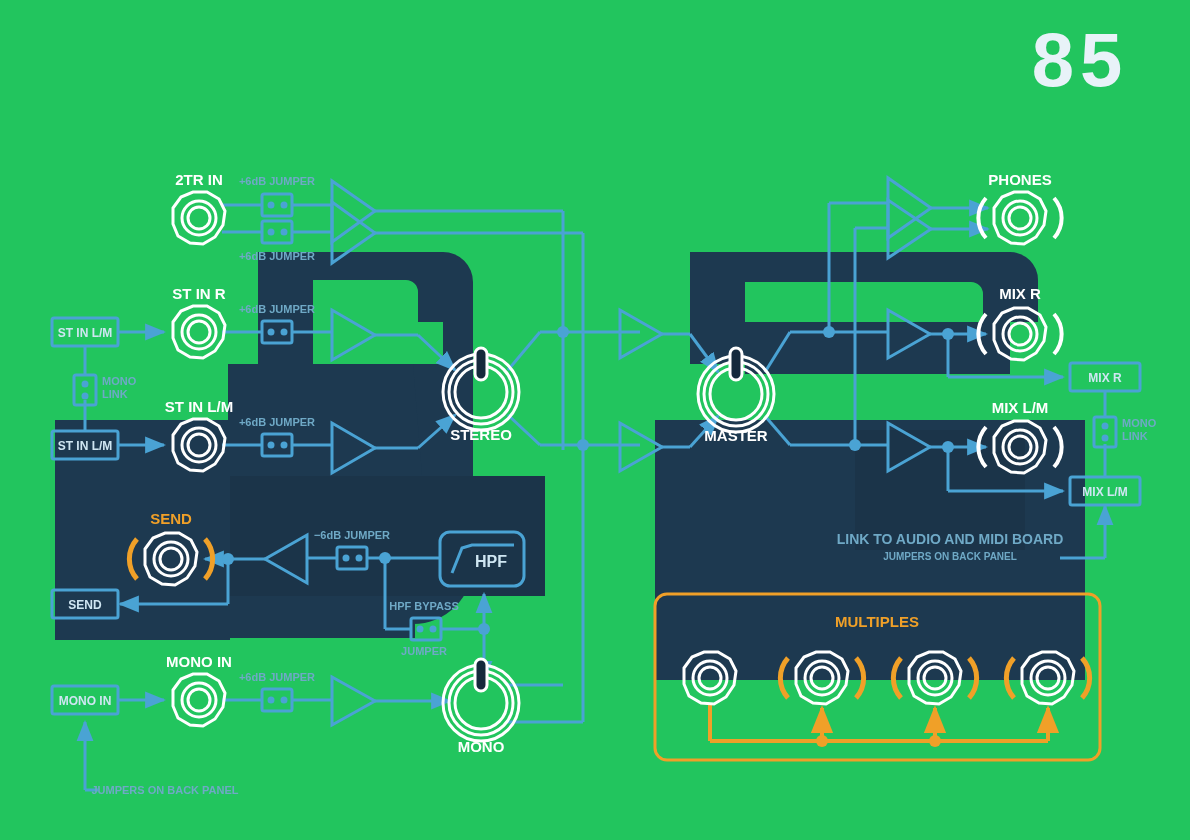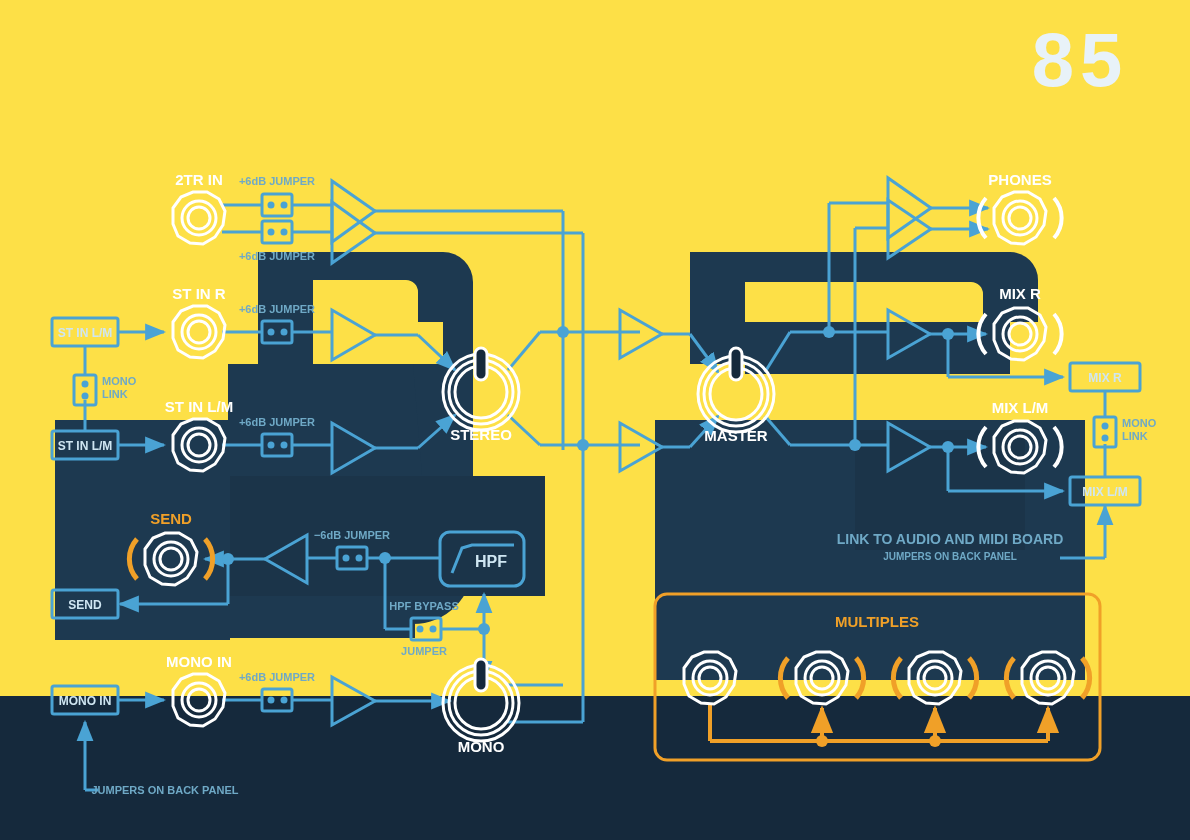--- a/index.html
+++ b/index.html
@@ -1,19 +1,19 @@
 <!DOCTYPE html>
 <html><head>
 <meta charset="utf-8">
 <title>Signal Flow Diagram</title>
 <style>
   html,body{margin:0;padding:0;background:#15293c;}
   body{width:1190px;height:840px;overflow:hidden;
        font-family:"Liberation Sans",sans-serif;}
-  #stage{position:relative;width:1190px;height:696px;background:#fde047;}
+  #stage{position:relative;width:1190px;height:840px;background:#22c55e;}
   svg.layer{position:absolute;left:0;top:0;width:1190px;height:840px;}
   .t{font-family:"Liberation Sans",sans-serif;font-weight:bold;}
 </style>
 </head>
 <body>
 
 <div id="stage">
 
   <svg class="layer">
     <g fill="#1d3950">

